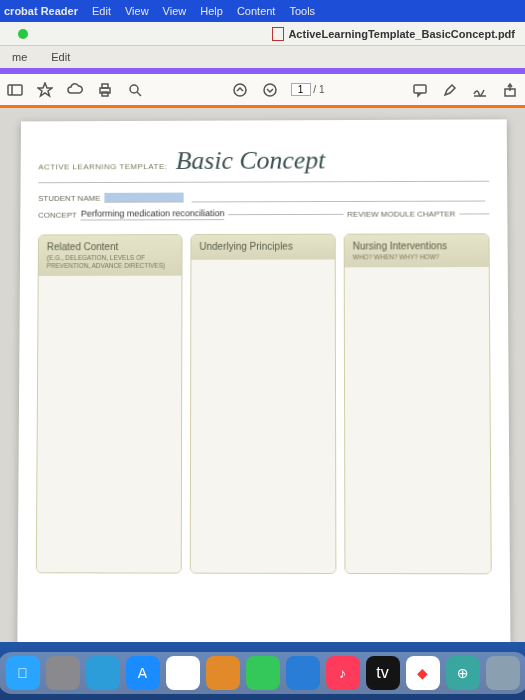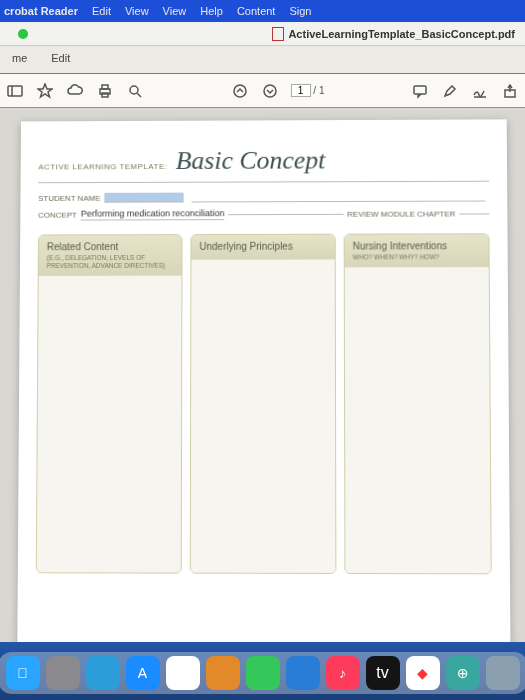--- a/index.html
+++ b/index.html
@@ -3,25 +3,25 @@
 <meta charset="utf-8">
 <style>
 * { margin:0; padding:0; box-sizing:border-box; font-family: -apple-system, Helvetica, Arial, sans-serif; }
 html,body { width:525px; height:700px; overflow:hidden; background:#2a2a2a; }
 .menubar { background:#1d4ed8; color:#e8e8e8; height:22px; display:flex; align-items:center; font-size:11px; padding:0 4px; gap:14px; }
 .menubar span { cursor:default; }
 .titlebar { background:#f2f2ee; height:24px; display:flex; align-items:center; justify-content:flex-end; font-size:11px; padding:0 10px; border-bottom:1px solid #ccc; }
 .titlebar .dot { width:10px; height:10px; border-radius:50%; background:#28c940; margin-right:auto; margin-left:8px; }
 .titlebar .fname { font-weight:600; color:#333; }
 .titlebar .pdf-icon { display:inline-block; width:12px; height:14px; border:1px solid #b33; margin-right:4px; position:relative; }
-.tabbar { background:#eceae5; height:28px; display:flex; align-items:flex-start; font-size:11px; border-bottom:1px solid #8b5cf6; }
+.tabbar { background:#eceae5; height:28px; display:flex; align-items:center; font-size:11px; border-bottom:6px solid #8b5cf6; }
 .tabbar .seg { padding:6px 12px; color:#444; }
 .tabbar .tab { background:#faf9f5; border:1px solid #ccc; border-bottom:none; border-radius:3px 3px 0 0; padding:5px 10px; display:flex; align-items:center; gap:6px; margin-left:6px; }
 .tabbar .tab .x { color:#666; cursor:pointer; }
-.toolbar { background:#faf9f5; height:34px; display:flex; align-items:center; padding:0 6px; gap:12px; border-bottom:1px solid #f97316; font-size:12px; color:#555; }
+.toolbar { background:#faf9f5; height:34px; display:flex; align-items:center; padding:0 6px; gap:12px; border-bottom:3px solid #f97316; font-size:12px; color:#555; }
 .toolbar .spacer { flex:1; }
 .toolbar .iconbtn { width:18px; height:18px; display:flex; align-items:center; justify-content:center; cursor:pointer; }
 .toolbar svg { width:16px; height:16px; stroke:#555; fill:none; stroke-width:1.5; }
 .toolbar .page { font-size:10px; color:#555; }
 .toolbar .page input { width:20px; font-size:10px; text-align:center; border:1px solid #aaa; }
 .docarea { background:#d9d7d2; height:calc(700px - 22px - 24px - 28px - 34px - 58px); overflow:hidden; display:flex; justify-content:center; padding-top:10px; perspective:1200px; }
 .page-sheet { background:#fff; width:490px; height:600px; box-shadow:0 2px 8px rgba(0,0,0,.25); transform:rotateX(2deg) rotateY(-1deg); padding:26px 18px; }
 .alt-label { font-size:8px; letter-spacing:.5px; color:#7a7a5a; display:inline; }
 .alt-title { font-family:Georgia, 'Times New Roman', serif; font-style:italic; font-size:26px; color:#3d5050; display:inline; margin-left:4px; }
 .hr { border-top:1px solid #bbb; margin:6px 0 10px; }
@@ -44,21 +44,21 @@
 </head>
 <body>
 
 <div class="menubar">
   <span style="font-weight:600;">crobat Reader</span>
   <span>Edit</span>
   <span>View</span>
   <span>View</span>
   <span>Help</span>
   <span>Content</span>
-  <span>Sign</span>
+  <span>Tools</span>
 </div>
 
 <div class="titlebar">
   <div class="dot"></div>
   <span class="pdf-icon"></span>
   <span class="fname">ActiveLearningTemplate_BasicConcept.pdf</span>
 </div>
 
 <div class="tabbar">
   <div class="seg">me</div>

